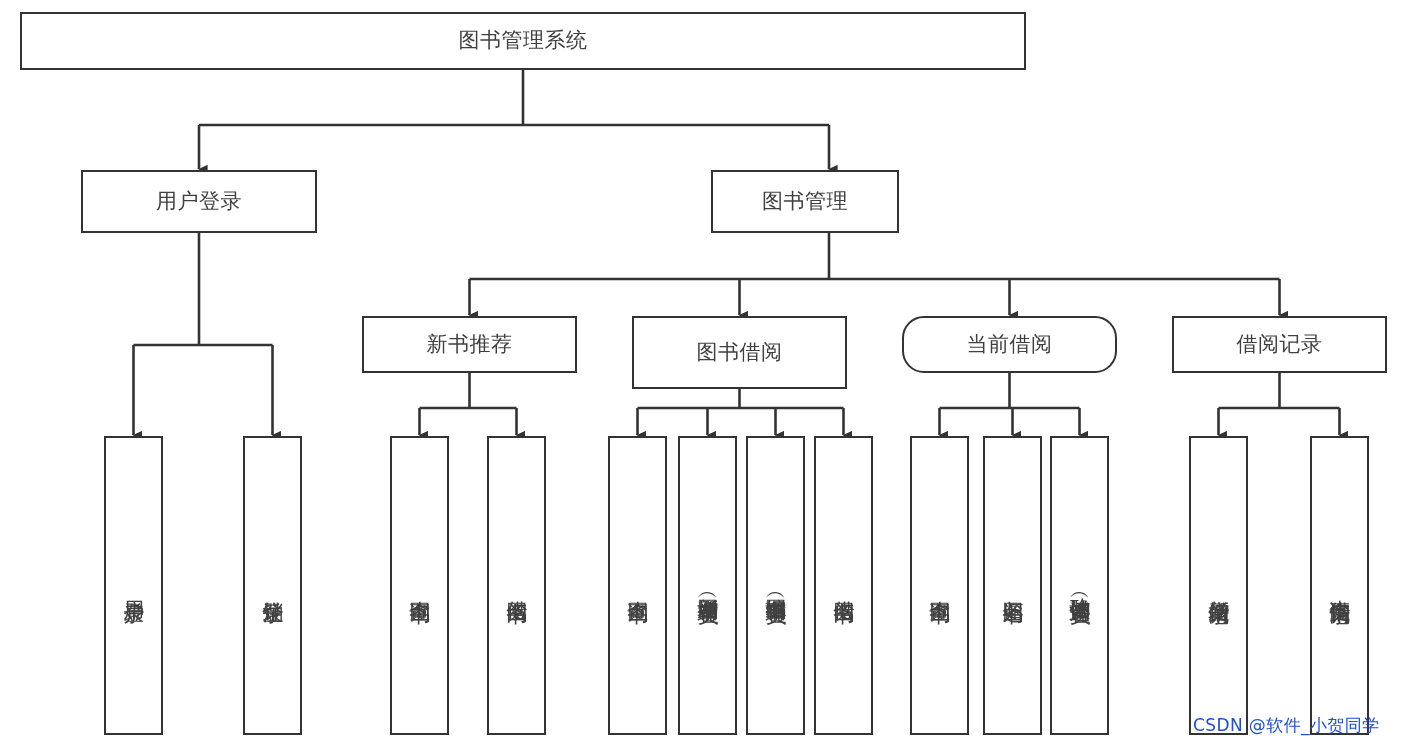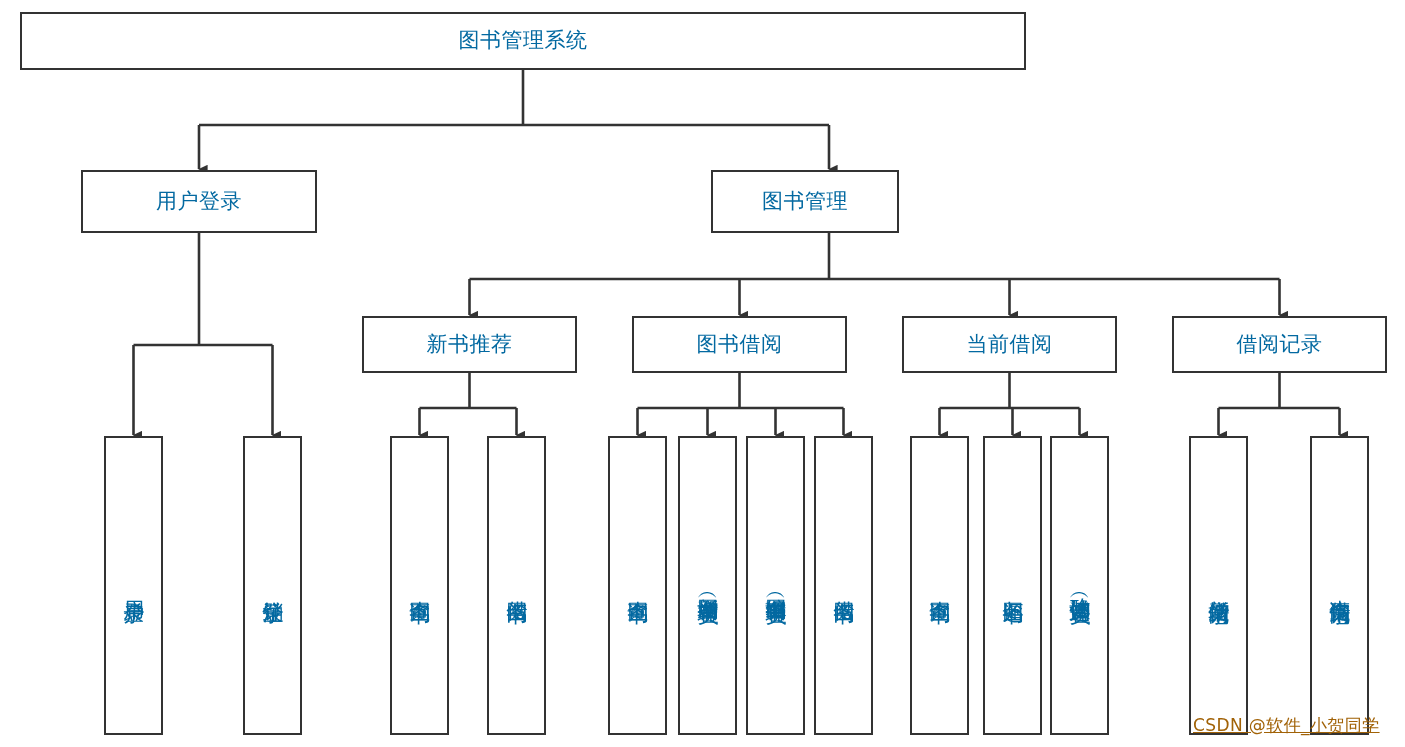--- a/index.html
+++ b/index.html
@@ -26,21 +26,21 @@
     pointer-events: none;
   }
   .node {
     position: absolute;
     box-sizing: border-box;
     background: #ffffff;
     border: 2px solid #333333;
     display: flex;
     align-items: center;
     justify-content: center;
-    color: #0369a1;
+    color: #404040;
   }
   .node.horiz .node-label {
     font-size: 21px;
     line-height: 1.2;
     letter-spacing: 0.5px;
     white-space: nowrap;
   }
   .node.vert {
     align-items: center;
     justify-content: center;
@@ -52,24 +52,23 @@
     line-height: 1.28;
     letter-spacing: 1px;
     text-align: center;
     max-height: 270px;
   }
   #watermark {
     position: absolute;
     left: 1193px;
     top: 714px;
     font-size: 17px;
-    color: #a16207;
+    color: #1d4ed8;
     white-space: nowrap;
     letter-spacing: 0.4px;
-    text-decoration: underline;
   }
 </style>
 </head>
 <body>
 
 <div id="canvas">
 
   <svg id="wires" viewBox="0 0 1405 747" width="1405" height="747">
     <defs>
       <marker id="arrowhead" markerWidth="10" markerHeight="10" refX="4.5" refY="8.6" orient="auto" markerUnits="userSpaceOnUse">
@@ -119,24 +118,24 @@
       </div>
       <div class="node horiz" style="left: 81px; top: 170px; width: 236px; height: 63px;">
         <span class="node-label">用户登录</span>
       </div>
       <div class="node horiz" style="left: 711px; top: 170px; width: 188px; height: 63px;">
         <span class="node-label">图书管理</span>
       </div>
       <div class="node horiz" style="left: 362px; top: 316px; width: 215px; height: 57px; text-align: center;">
         <span class="node-label">新书推荐</span>
       </div>
-      <div class="node horiz" style="left: 632px; top: 316px; width: 215px; height: 57px;">
+      <div class="node horiz" style="left: 632px; top: 316px; width: 215px; height: 73px;">
         <span class="node-label">图书借阅</span>
       </div>
-      <div class="node horiz" style="left: 902px; top: 316px; width: 215px; height: 57px;">
+      <div class="node horiz" style="left: 902px; top: 316px; width: 215px; height: 57px; border-radius: 22px;">
         <span class="node-label">当前借阅</span>
       </div>
       <div class="node horiz" style="left: 1172px; top: 316px; width: 215px; height: 57px;">
         <span class="node-label">借阅记录</span>
       </div>
       <div class="node vert" style="left: 104px; top: 436px; width: 59px; height: 299px;">
         <span class="node-label">用户登录</span>
       </div>
       <div class="node vert" style="left: 243px; top: 436px; width: 59px; height: 299px;">
         <span class="node-label">注销登录</span>

